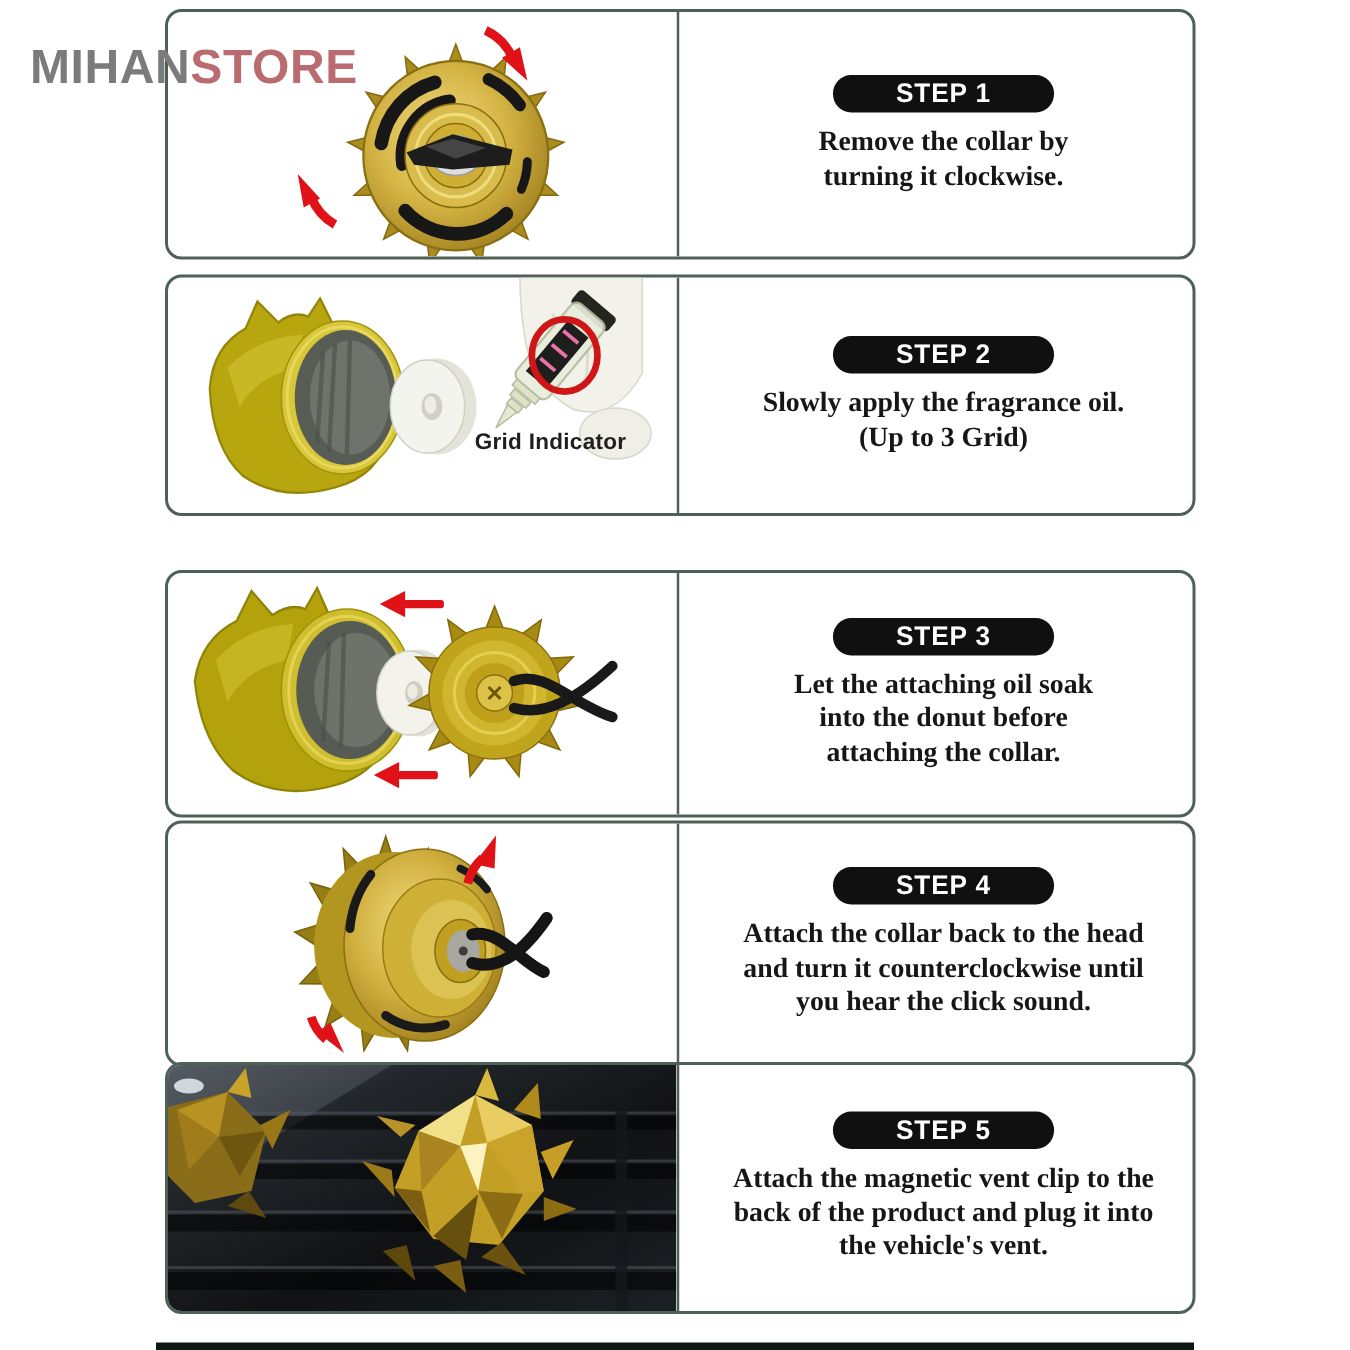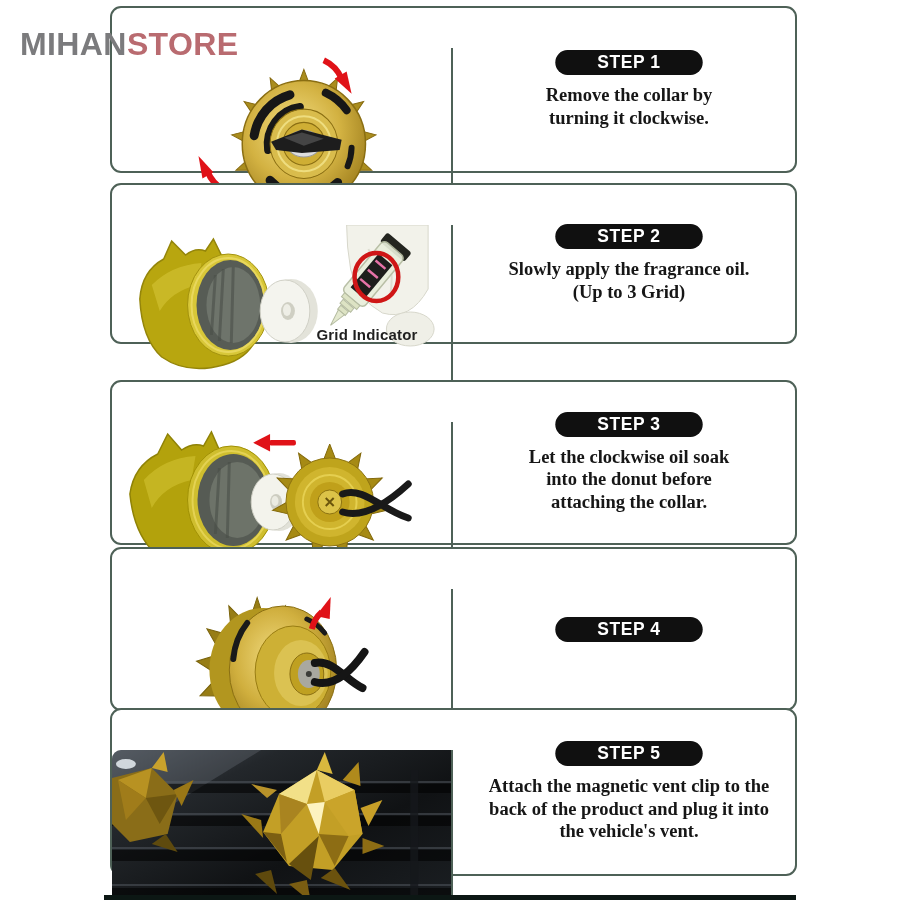--- a/index.html
+++ b/index.html
@@ -20,21 +20,21 @@
   .logo{position:absolute;left:20px;top:26px;z-index:6;
         font-size:32px;font-weight:bold;letter-spacing:.4px;white-space:nowrap;}
   .logo .g{color:var(--logo-gray);}
   .logo .r{color:var(--logo-red);}
 
   .row{position:absolute;left:110px;width:687px;background:#fff;
        border:2px solid var(--frame-border);border-radius:11px;}
   .row-inner{display:flex;height:100%;}
   .cell-left{position:relative;flex:0 0 341px;width:341px;height:100%;
              border-right:2px solid var(--frame-border);
-             border-radius:9px 0 0 9px;overflow:hidden;margin-top:40px;}
+             border-radius:9px 0 0 9px;overflow:hidden;}
   .cell-left svg{position:absolute;inset:0;width:100%;height:100%;}
   .cell-right{flex:1;display:flex;flex-direction:column;align-items:center;
               justify-content:center;gap:9px;padding-left:10px;}
   .badge{width:152px;height:25px;border-radius:13px;background:var(--badge-bg);
          color:var(--badge-text);display:flex;align-items:center;justify-content:center;
          font-size:18px;font-weight:bold;letter-spacing:.6px;transform:scaleX(.97);}
   .step-text{font-family:"Liberation Serif",serif;font-weight:bold;
              font-size:18.5px;line-height:22.5px;color:var(--text-dark);
              text-align:center;}
   .step-text div{white-space:nowrap;}
@@ -233,21 +233,21 @@
             <rect x="154" y="132" width="27" height="5.5" rx="2"></rect>
             <path d="M155,126 L138,134.7 L155,143.5 Z"></path>
           </g>
         </svg>
       </div>
       <div class="cell-right">
         <div class="badge">
             <span>STEP 3</span>
           </div>
         <div class="step-text">
-          <div>Let the clockwise oil soak</div>
+          <div>Let the attaching oil soak</div>
           <div>into the donut before</div>
           <div>attaching the collar.</div>
         </div>
       </div>
     </div>
   </section>
 
   <section class="row row4">
     <div class="row-inner">
       <div class="cell-left">
@@ -303,20 +303,25 @@
           <g fill="var(--arrow-red)">
             <path d="M96,129 A32,32 0 0 0 106,144" stroke="var(--arrow-red)" stroke-width="6" fill="none"></path>
             <path d="M100,139 L118,153 L109,133 Z"></path>
           </g>
         </svg>
       </div>
       <div class="cell-right">
         <div class="badge">
             <span>STEP 4</span>
           </div>
+        <div class="step-text">
+          <div>Attach the collar back to the head</div>
+          <div>and turn it counterclockwise until</div>
+          <div>you hear the click sound.</div>
+        </div>
       </div>
     </div>
   </section>
 
   <section class="row row5">
     <div class="row-inner">
       <div class="cell-left">
         <svg viewBox="0 0 341 164" preserveAspectRatio="none">
           <defs>
             <linearGradient id="pg5" x1="0" y1="0" x2="1" y2="1">

